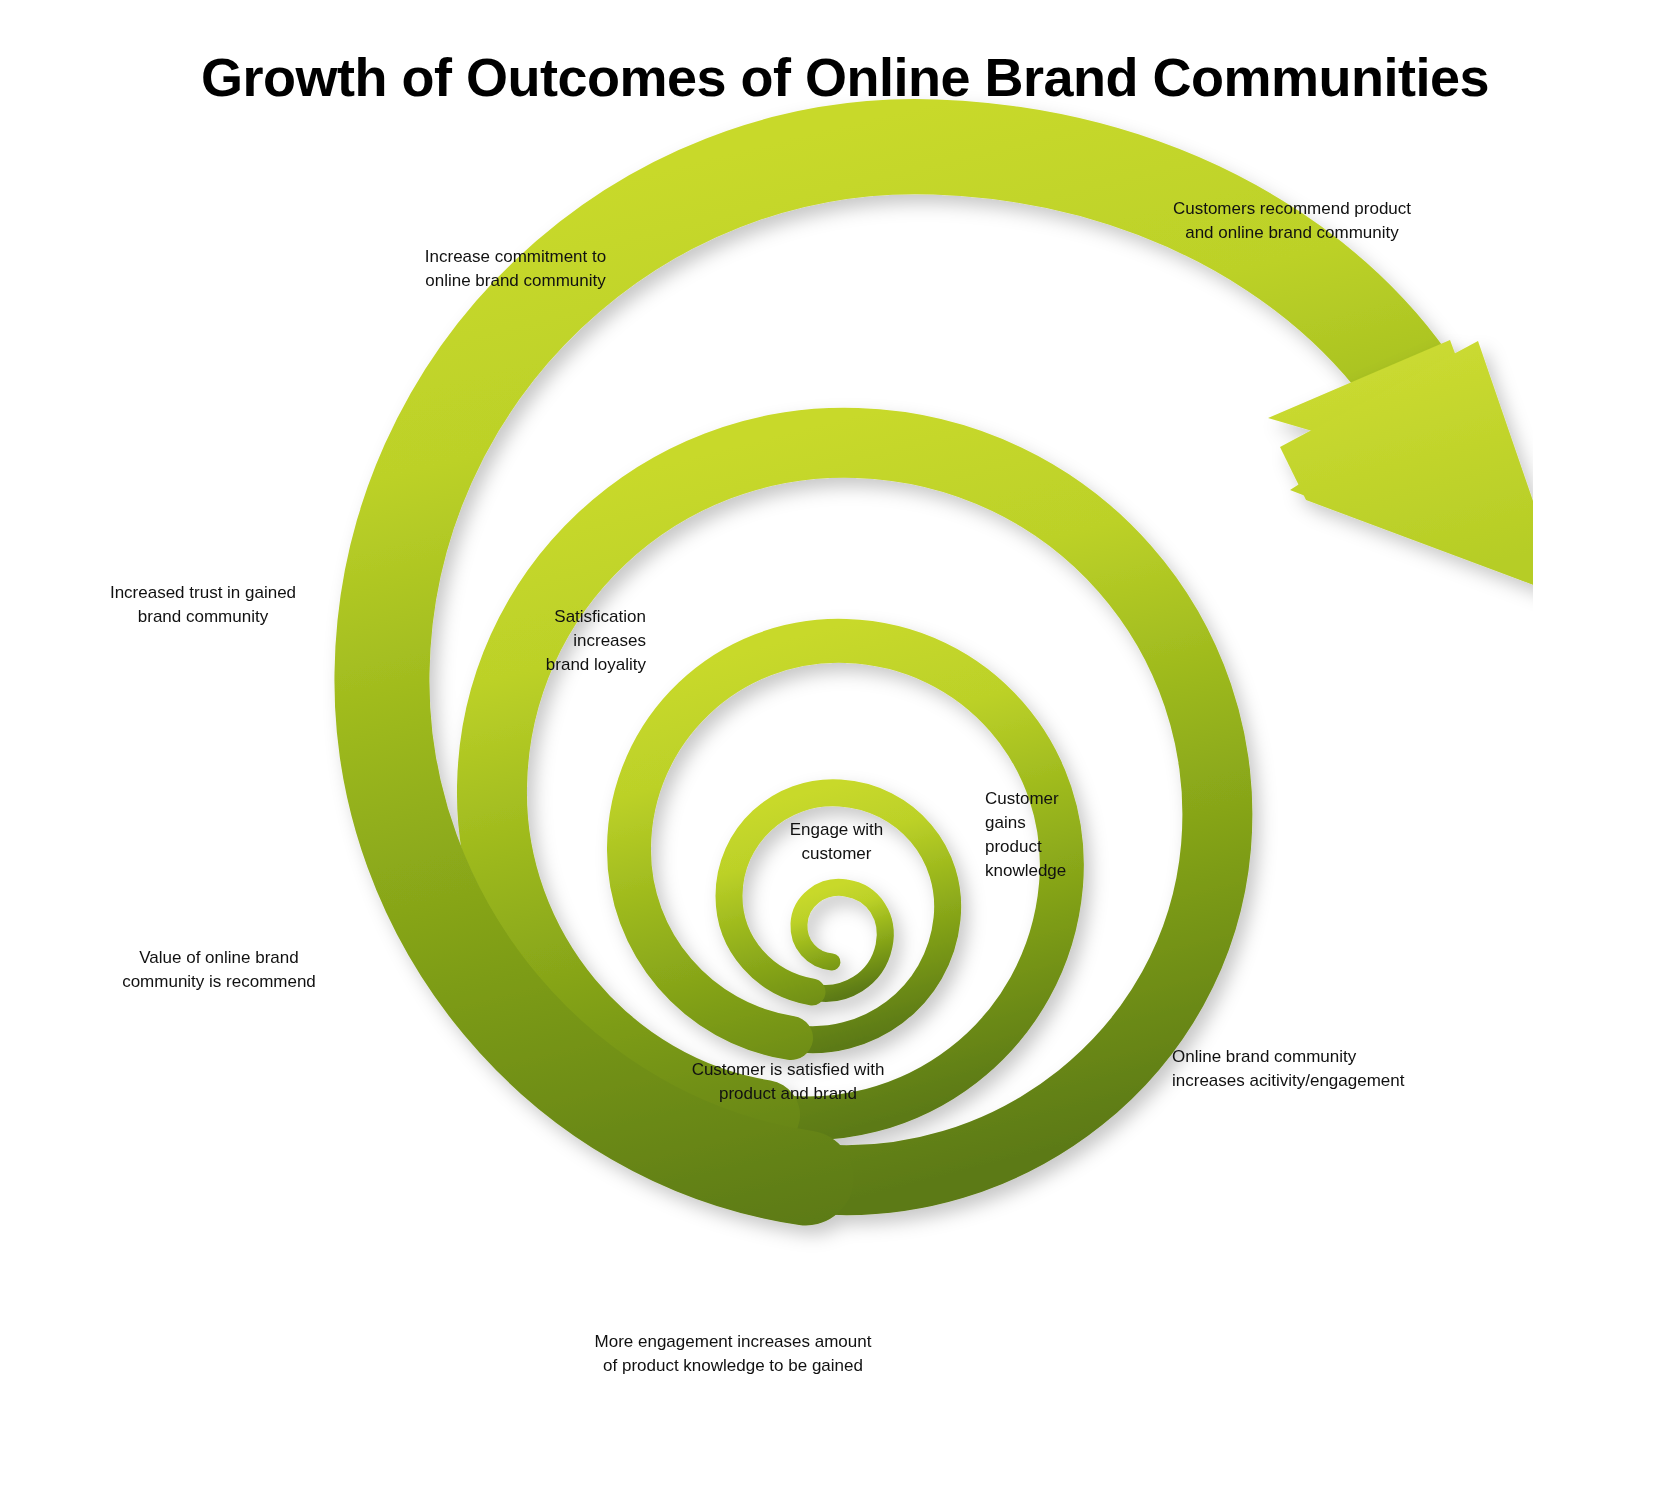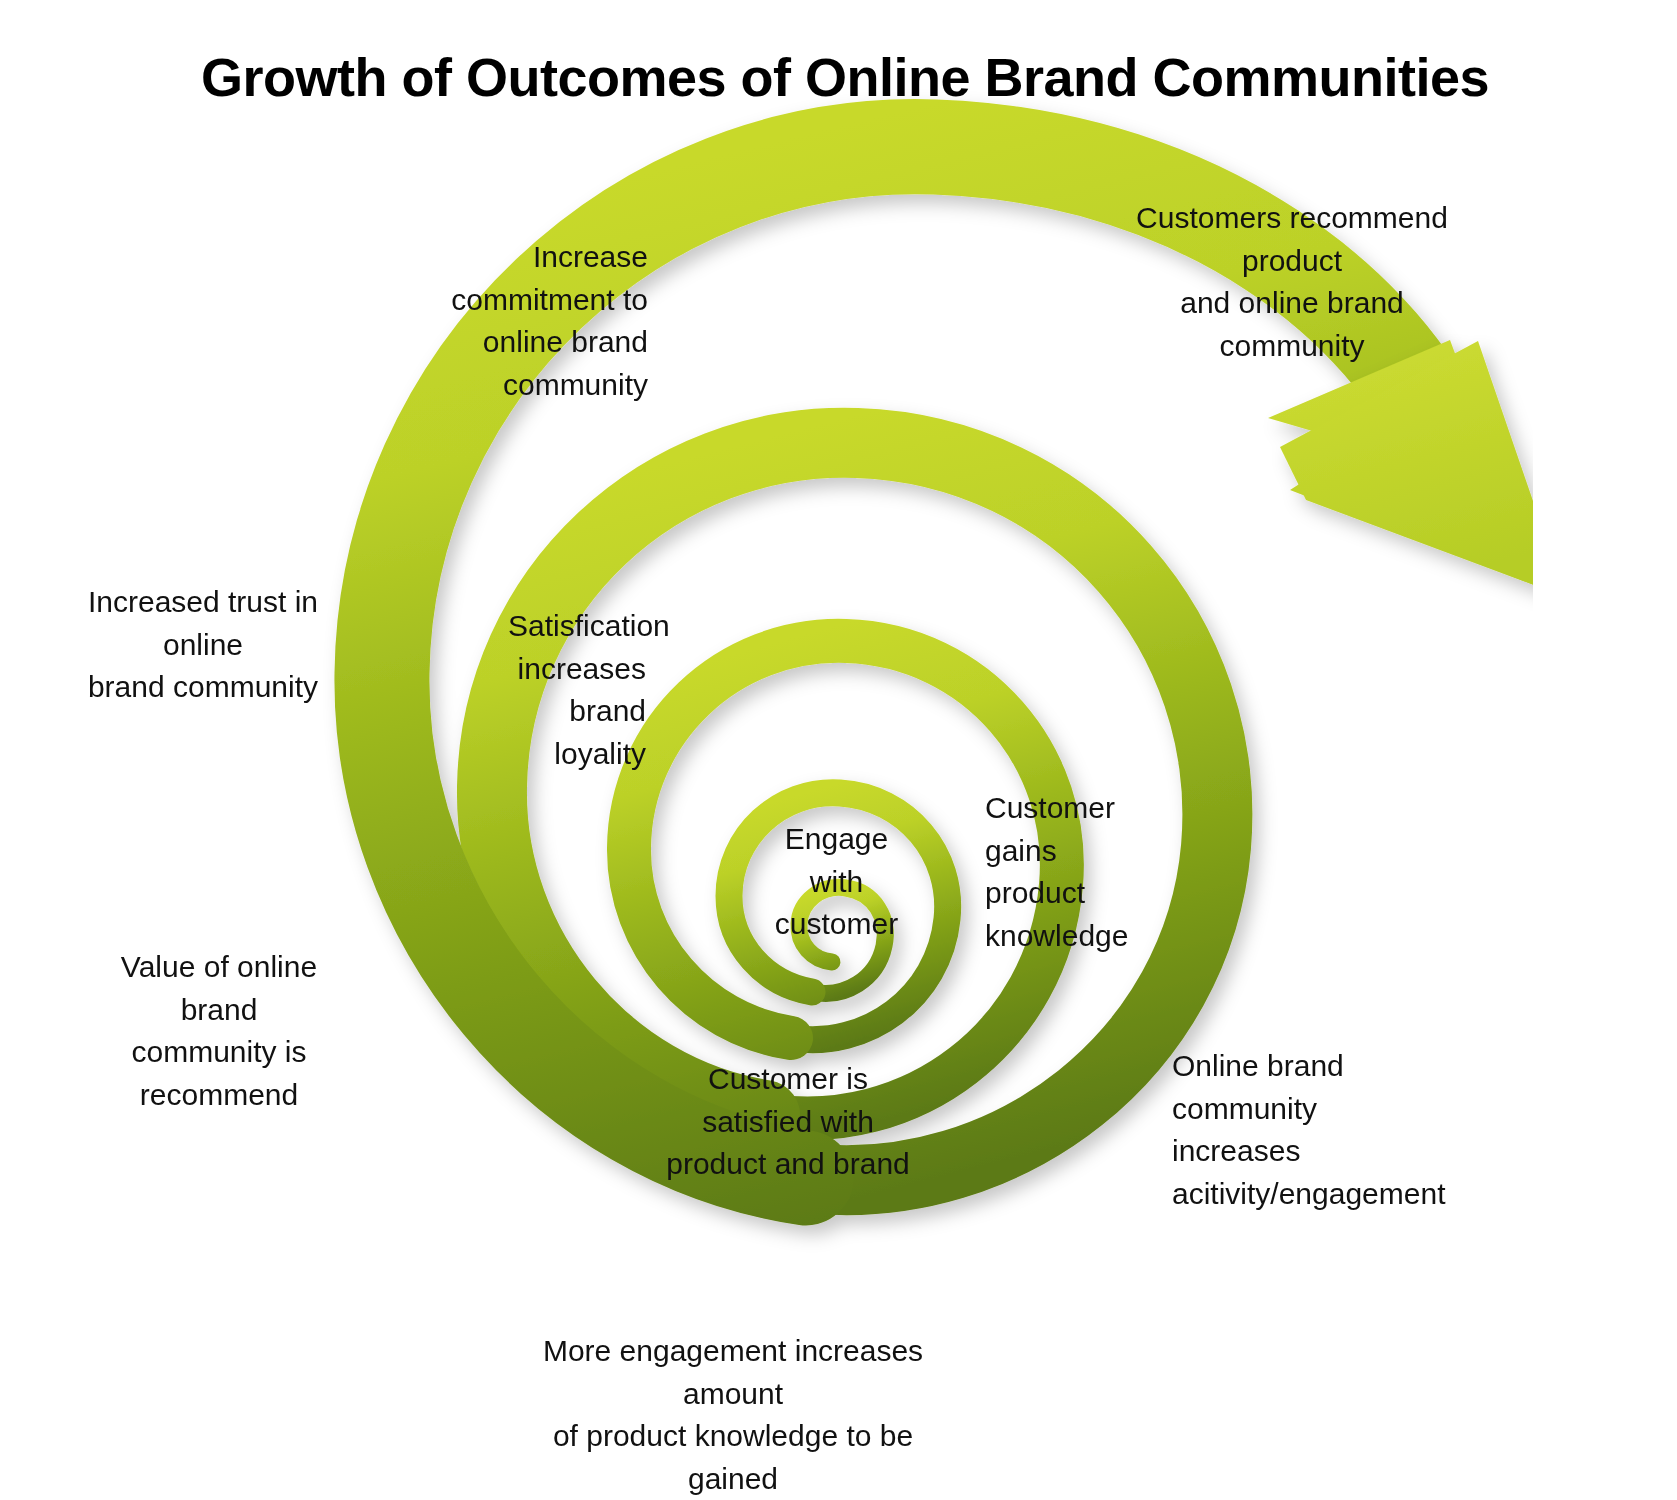--- a/index.html
+++ b/index.html
@@ -30,21 +30,21 @@
   #spiral-svg {
     position: absolute;
     left: 0;
     top: 0;
     width: 1677px;
     height: 1500px;
   }
   .lbl {
     position: absolute;
     color: #111111;
-    font-size: 30px;
+    font-size: 17px;
     line-height: 1.42;
     text-align: center;
     white-space: pre-line;
   }
   .lbl-r { text-align: left; }
 </style>
 </head>
 <body>
 
 <div id="page">
@@ -100,27 +100,27 @@
                C 386 375 637 136 935 147
                C 1212 157 1390 316 1442 440"></path>
     </g>
 
     <g filter="url(#softShadow)">
       <polygon points="1288,428 1470,350 1562,598 1310,500 1380,455" fill="url(#gradHead)" transform="translate(-20,-10)"></polygon>
       <polygon points="1280,447 1478,341 1566,597 1306,500" fill="url(#gradHead)"></polygon>
     </g>
   </svg>
 
-  <div class="lbl" style="left:383px; top:236px; width:265px;text-align:right;">Increase commitment to
+  <div class="lbl" style="left:383px; top:245px; width:265px;">Increase commitment to
 online brand community</div>
 
   <div class="lbl" style="left:1122px; top:197px; width:340px;">Customers recommend product
 and online brand community</div>
 
-  <div class="lbl" style="left:78px; top:581px; width:250px;">Increased trust in online
+  <div class="lbl" style="left:78px; top:581px; width:250px;">Increased trust in gained
 brand community</div>
 
   <div class="lbl" style="left:508px; top:605px; width:138px;text-align:right;">Satisfication
 increases
 brand loyality</div>
 
 
   <div class="lbl" style="left:769px; top:818px; width:135px;">Engage with
 customer</div>
 

